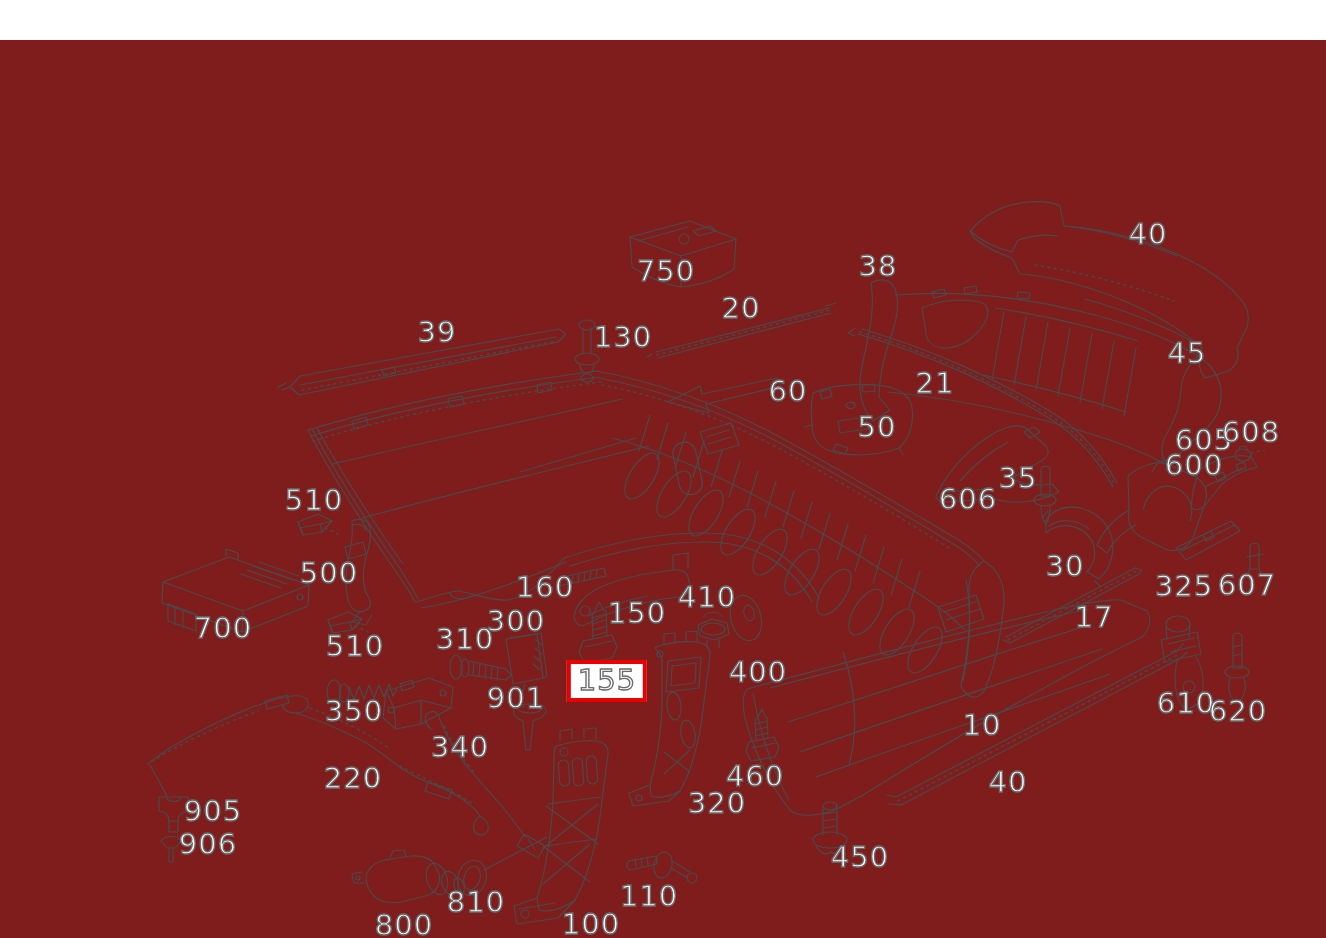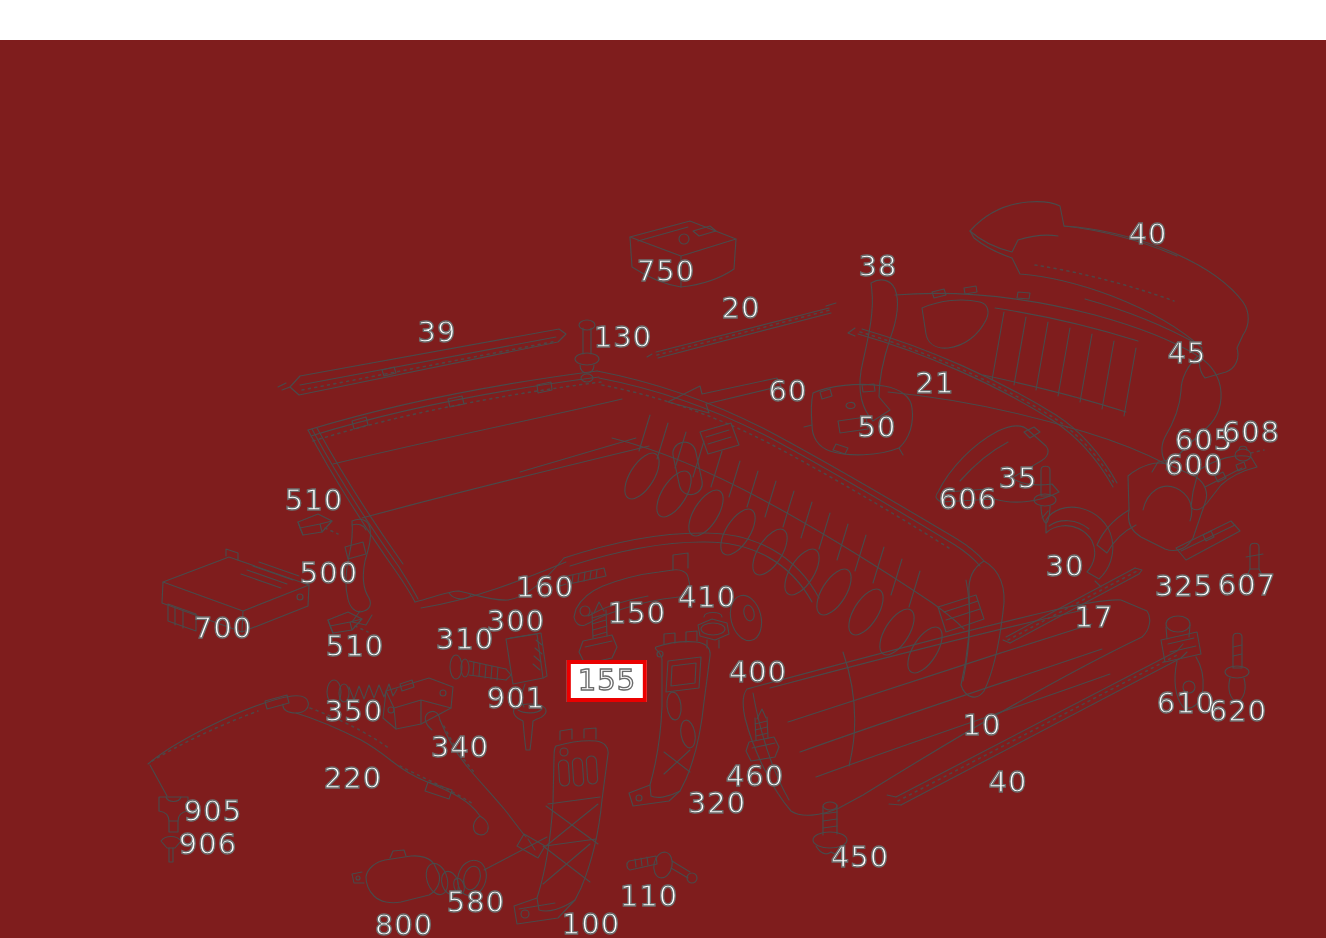--- a/index.html
+++ b/index.html
@@ -464,18 +464,18 @@
       <span class="part-label" style="left: 707px; top: 557px;">410</span>
       <span class="part-label" style="left: 758px; top: 632px;">400</span>
       <span class="part-label highlighted" style="left: 607px; top: 641px;">155</span>
       <span class="part-label" style="left: 516px; top: 658px;">901</span>
       <span class="part-label" style="left: 354px; top: 671px;">350</span>
       <span class="part-label" style="left: 460px; top: 707px;">340</span>
       <span class="part-label" style="left: 353px; top: 738px;">220</span>
       <span class="part-label" style="left: 213px; top: 771px;">905</span>
       <span class="part-label" style="left: 208px; top: 804px;">906</span>
       <span class="part-label" style="left: 404px; top: 885px;">800</span>
-      <span class="part-label" style="left: 476px; top: 862px;">580</span>
+      <span class="part-label" style="left: 476px; top: 862px;">810</span>
       <span class="part-label" style="left: 591px; top: 884px;">100</span>
       <span class="part-label" style="left: 649px; top: 856px;">110</span>
       <span class="part-label" style="left: 717px; top: 763px;">320</span>
     </div>
 </div>
 
 </body></html>

